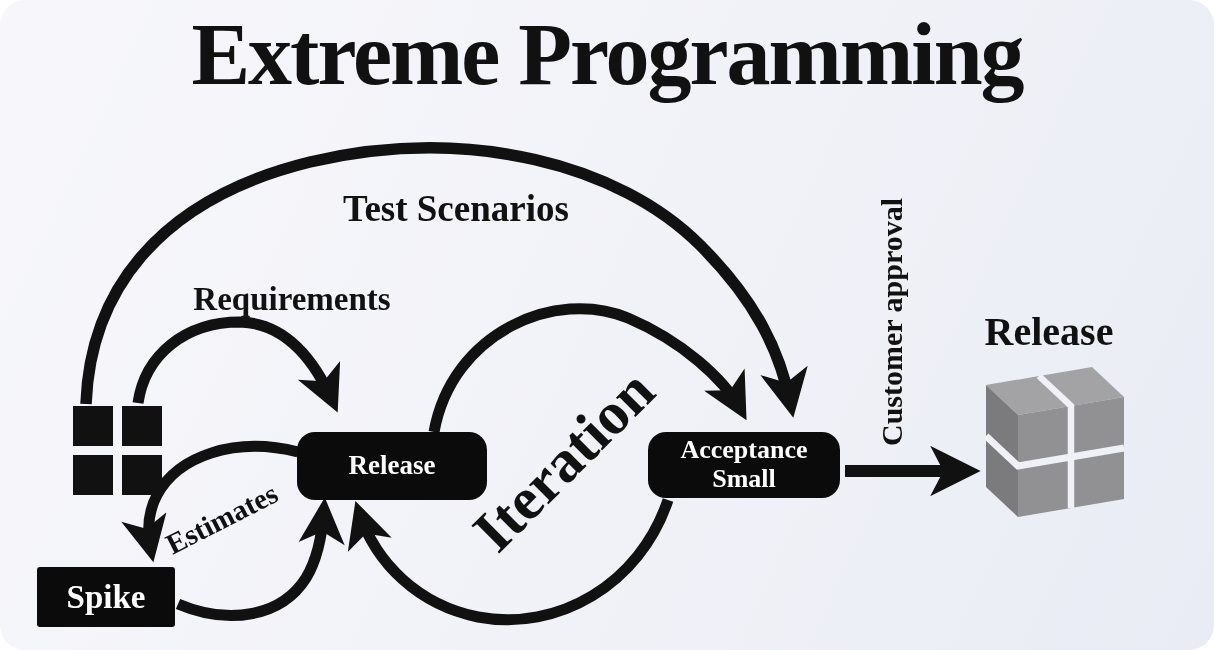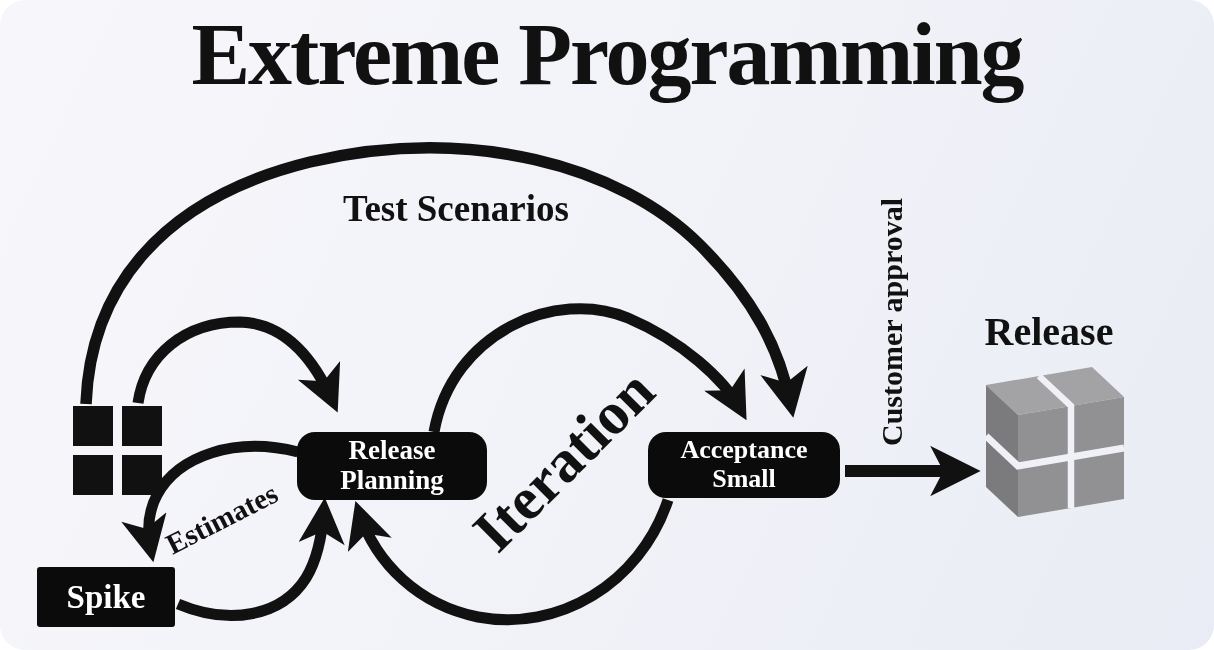--- a/index.html
+++ b/index.html
@@ -87,28 +87,28 @@
       <polygon points="1018,517 1018,415 986,385 986,487" style="fill:var(--cube-left,#7b7b7d);"></polygon>
       <polygon points="1018,517 1124,499 1124,397 1018,415" style="fill:var(--cube-front,#919193);"></polygon>
       <path d="M 1071 508 L 1071 406 L 1039 376" style="fill:none;stroke:var(--cube-gap,#eff1f6);" stroke-width="6.5"></path>
       <path d="M 986 436 L 1018 466 L 1124 448" style="fill:none;stroke:var(--cube-gap,#eff1f6);" stroke-width="7"></path>
     </g>
   </svg>
 
   <div id="title" class="abs">Extreme Programming</div>
 
   <div id="lbl-test-scenarios" class="abs lbl">Test Scenarios</div>
+  <div id="lbl-requirements" class="abs lbl">Requirements</div>
   <div id="lbl-estimates" class="abs lbl rot27">Estimates</div>
   <div id="lbl-iteration" class="abs lbl rot45">Iteration</div>
   <div id="lbl-customer-approval" class="abs lbl rot90">Customer approval</div>
   <div id="lbl-release" class="abs lbl">Release</div>
 
   <div id="node-release-planning" class="abs node">
     <span>Release</span>
-    <span>Planning</span>
   </div>
   <div id="node-acceptance-test" class="abs node">
     <span>Acceptance</span>
     <span>Small</span>
   </div>
   <div id="node-spike" class="abs node">
     <span>Spike</span>
   </div>
 
 </div>

